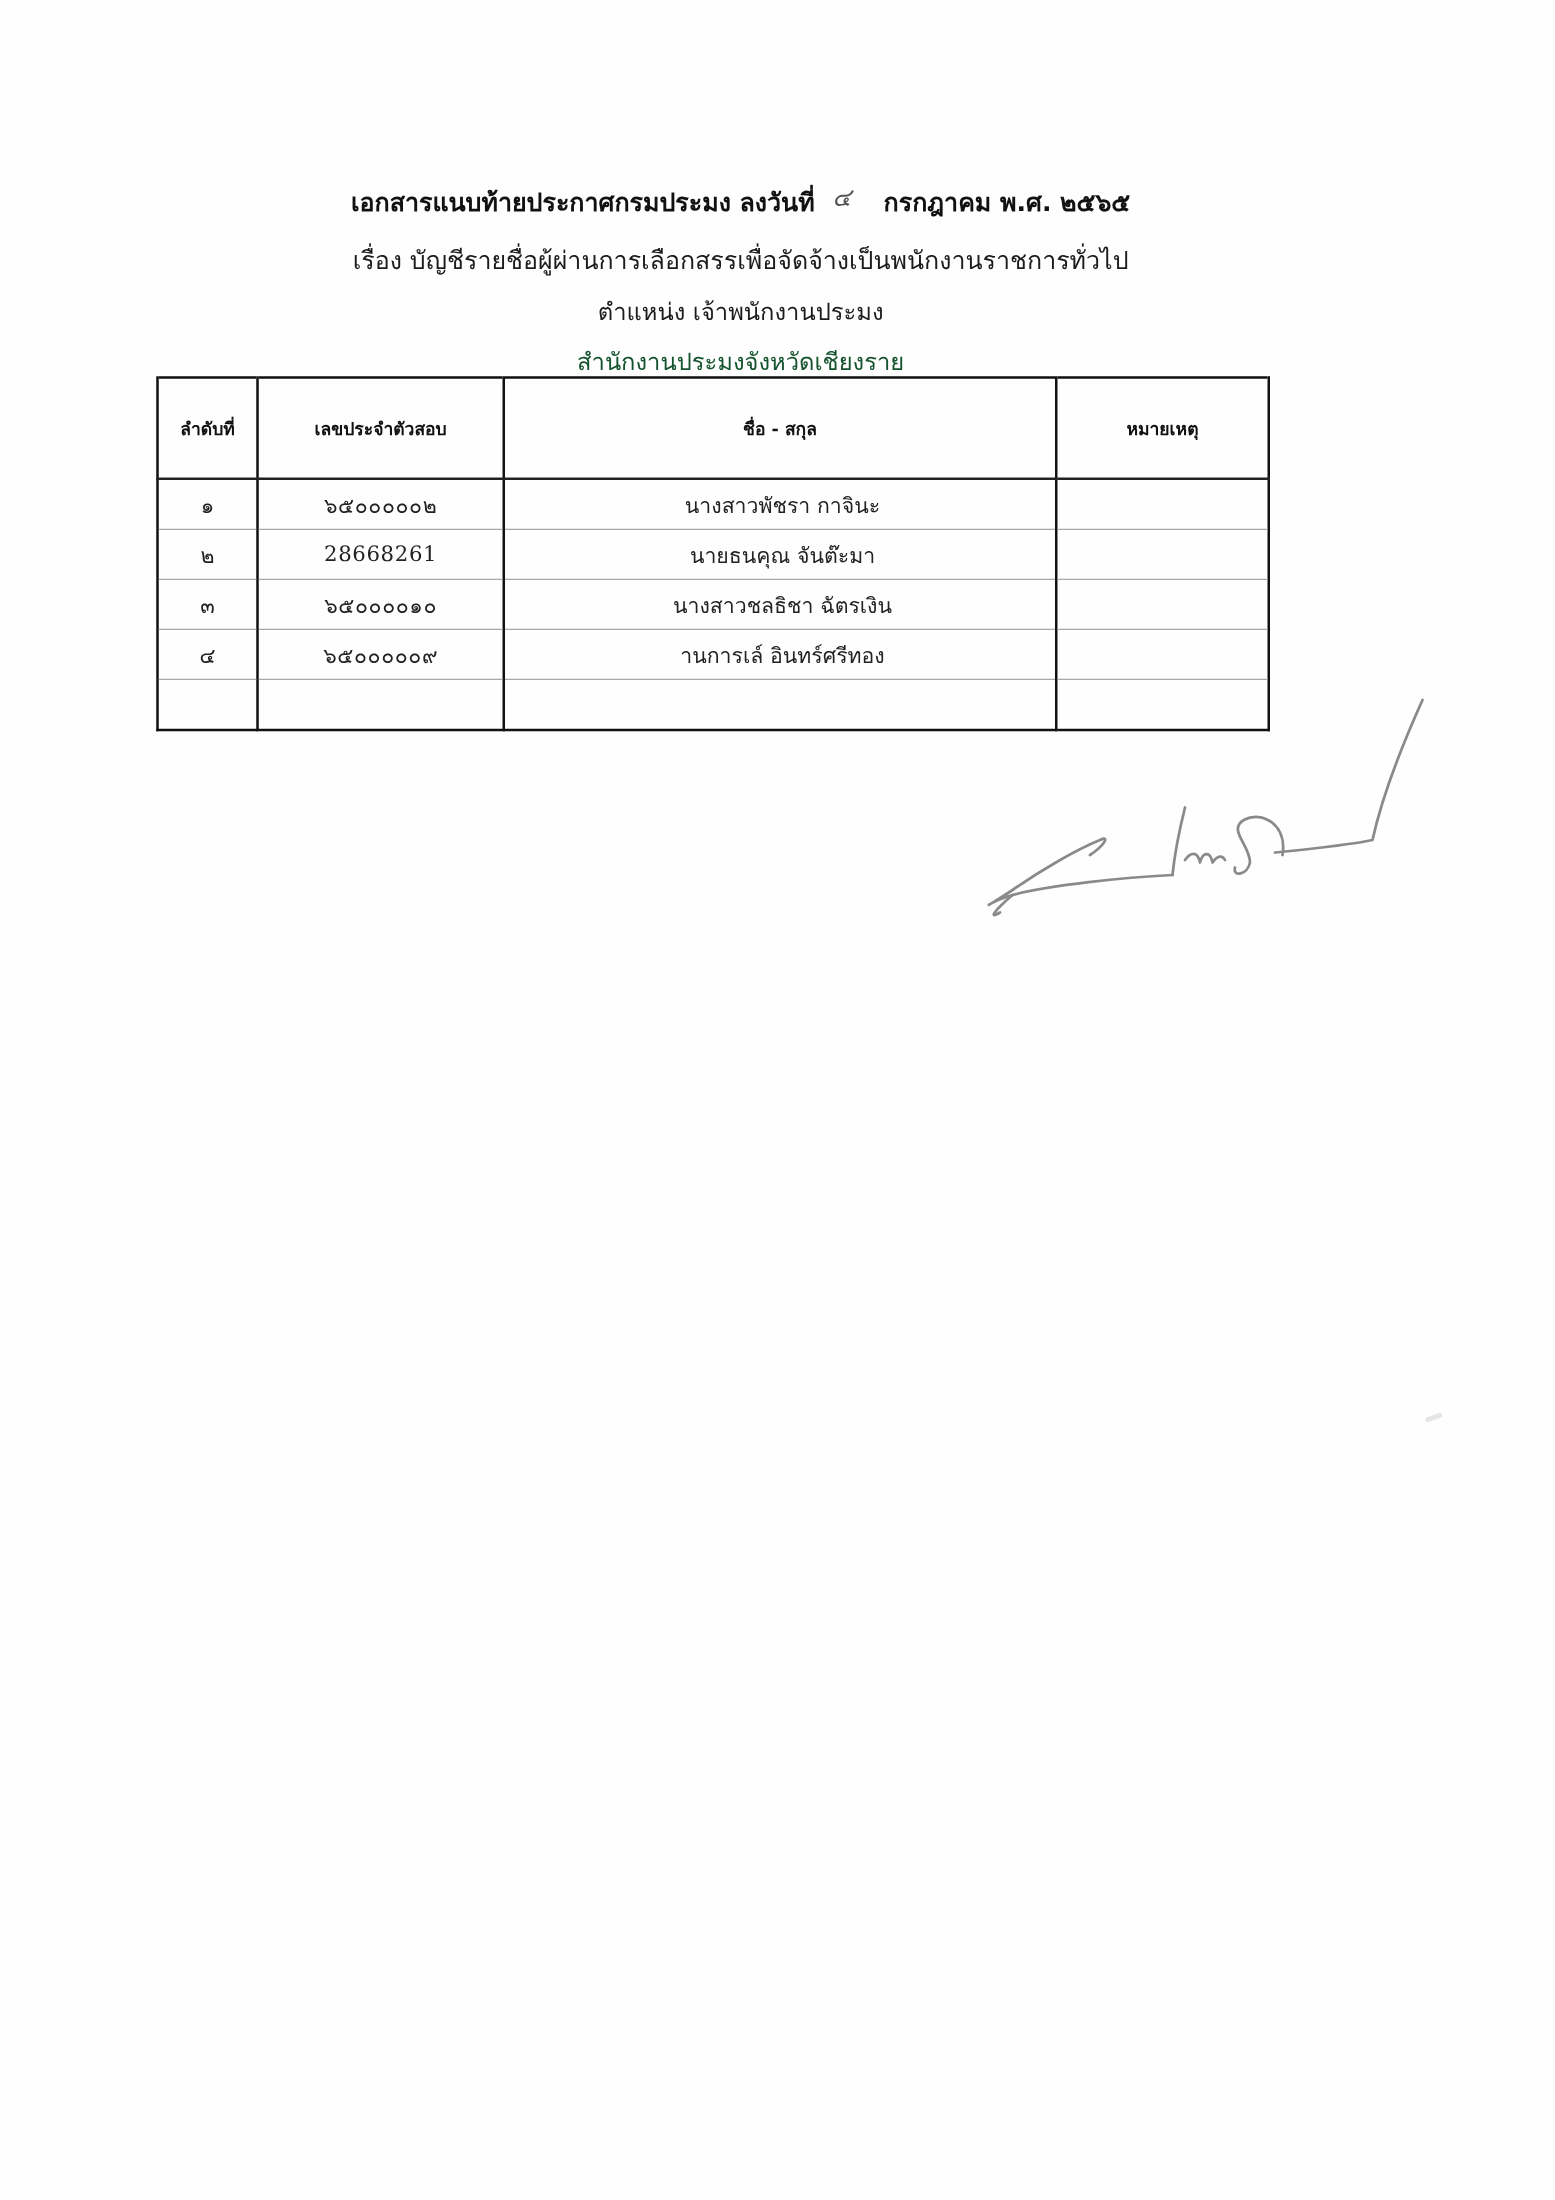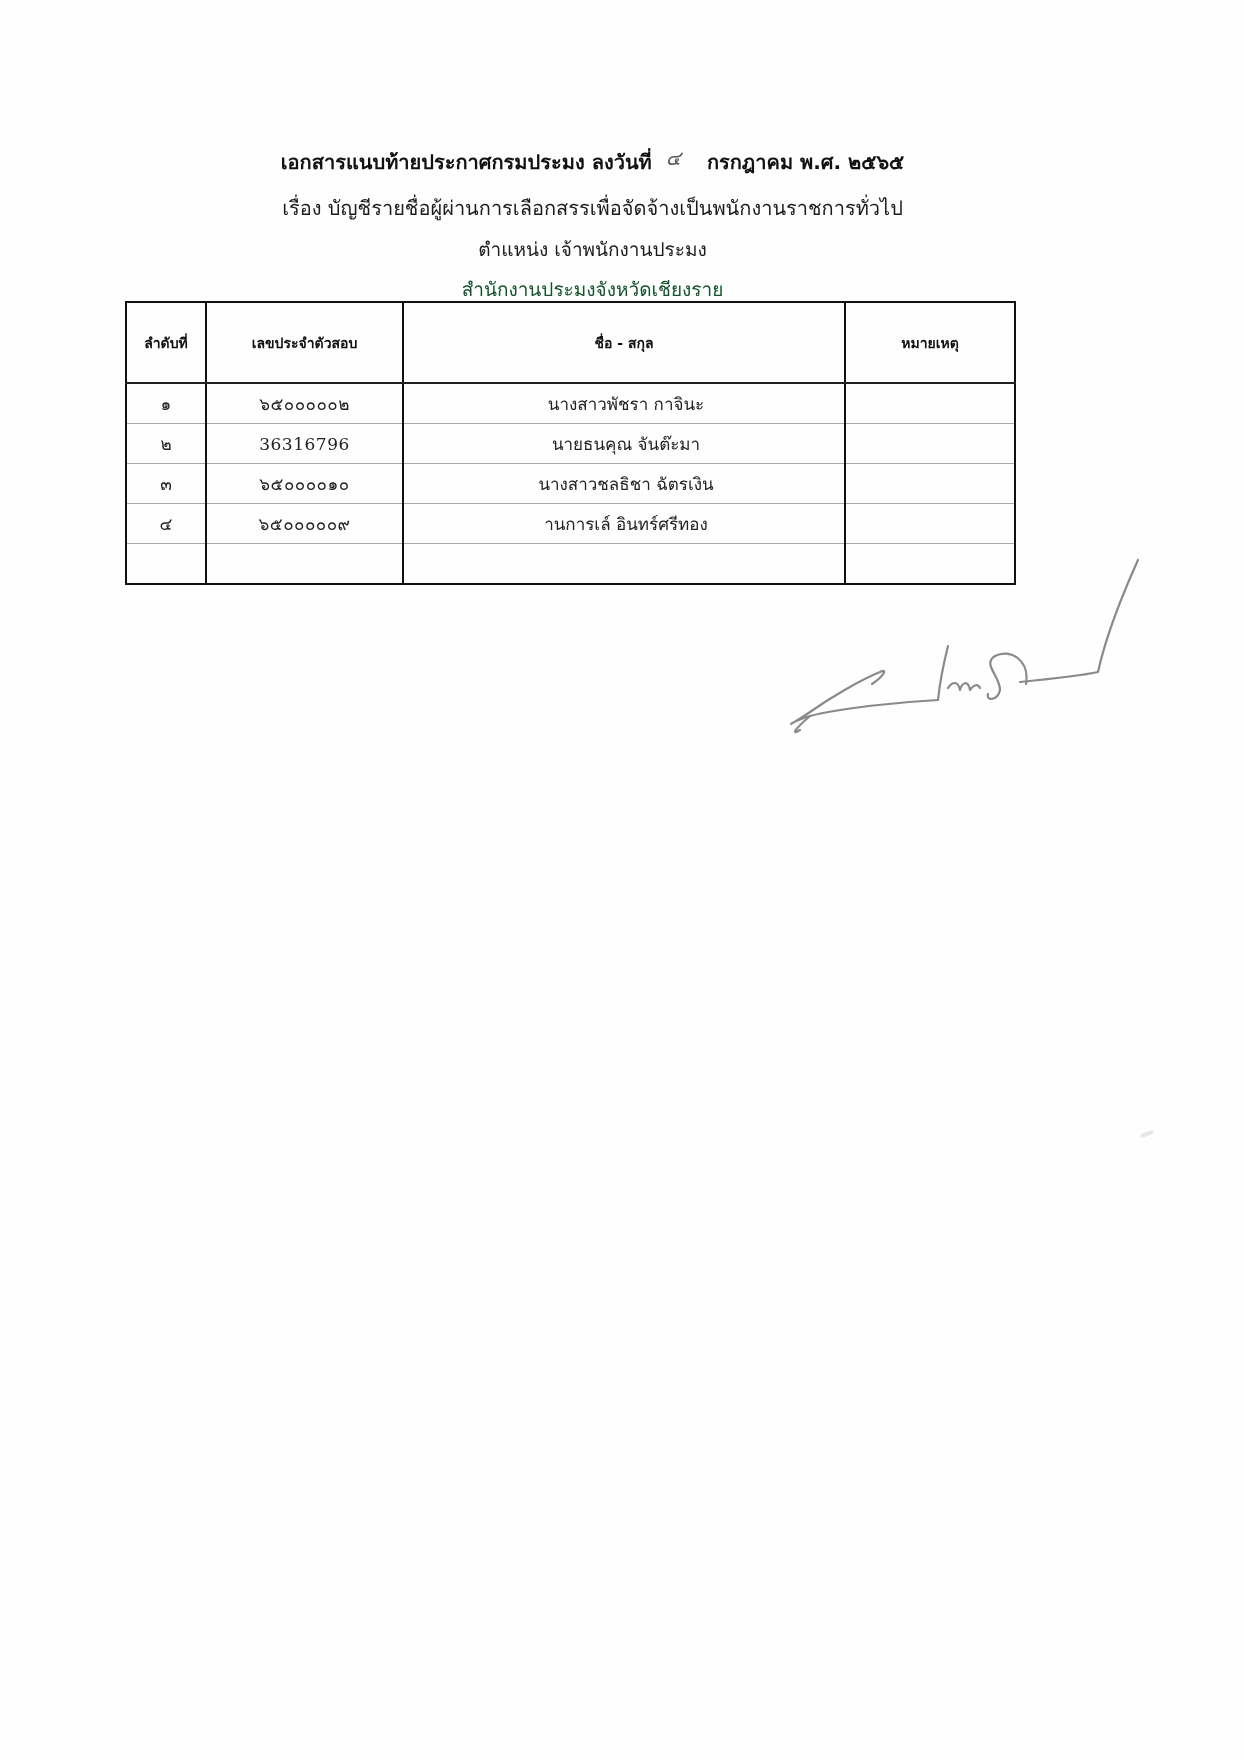--- a/index.html
+++ b/index.html
@@ -150,21 +150,21 @@
     </thead>
     <tbody>
       <tr>
         <td class="num">๑</td>
         <td class="code">๖๕๐๐๐๐๐๒</td>
         <td class="name">นางสาวพัชรา กาจินะ</td>
         <td></td>
       </tr>
       <tr>
         <td class="num">๒</td>
-        <td class="code">36316796</td>
+        <td class="code">28668261</td>
         <td class="name">นายธนคุณ จันต๊ะมา</td>
         <td></td>
       </tr>
       <tr>
         <td class="num">๓</td>
         <td class="code">๖๕๐๐๐๐๑๐</td>
         <td class="name">นางสาวชลธิชา ฉัตรเงิน</td>
         <td></td>
       </tr>
       <tr>

